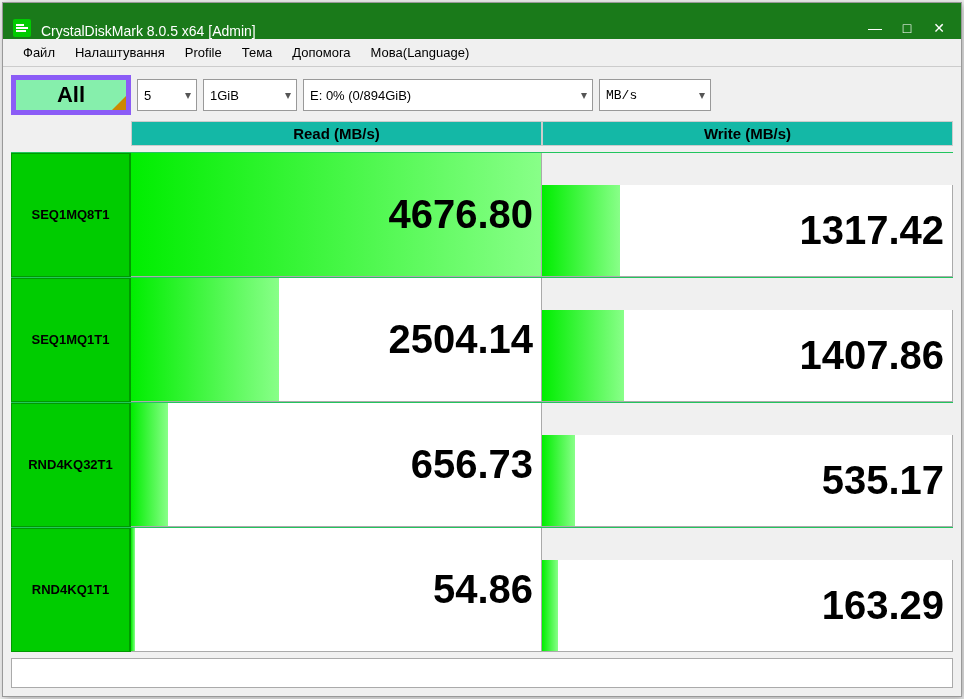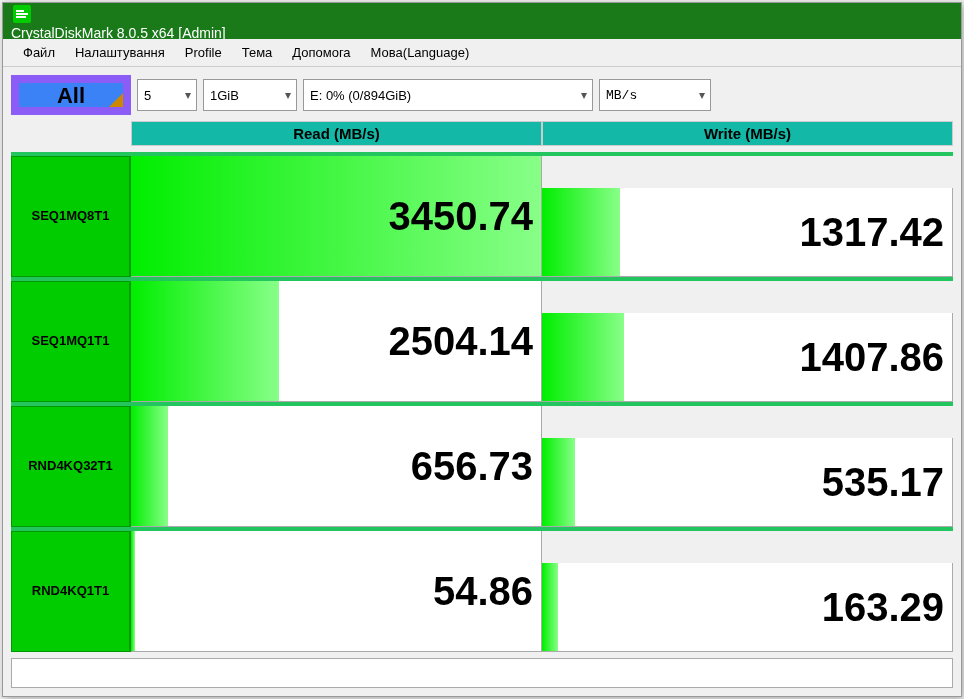--- a/index.html
+++ b/index.html
@@ -18,25 +18,24 @@
       background: #f0f0f0;
       border: 1px solid #999;
       display: flex;
       flex-direction: column;
       box-shadow: 2px 2px 8px rgba(0,0,0,0.3);
     }
     
     .title-bar {
       background: #1a7a1a;
       display: flex;
-      align-items: flex-start;
+      align-items: flex-end;
       height: 36px;
       padding: 0 8px;
       flex-shrink: 0;
-      flex-direction: column;
     }
     .title-bar-icon {
       width: 22px;
       height: 22px;
       margin-right: 8px;
       flex-shrink: 0;
     }
     .title-bar-title {
       color: white;
       font-size: 14px;
@@ -88,22 +87,22 @@
     
     .controls-row {
       display: flex;
       align-items: center;
       gap: 6px;
       height: 40px;
     }
     .btn-all {
       width: 120px;
       height: 40px;
-      background: #3b82f6;
-      border: 8px solid #8b5cf6;
+      background: #86efac;
+      border: 5px solid #8b5cf6;
       font-size: 22px;
       font-weight: bold;
       cursor: pointer;
       color: #000;
       position: relative;
       flex-shrink: 0;
     }
     .btn-all::after {
       content: '';
       position: absolute;
@@ -144,21 +143,21 @@
     
     .data-rows {
       flex: 1;
       display: flex;
       flex-direction: column;
       gap: 0;
     }
     .data-row {
       display: flex;
       flex: 1;
-      border-top: 4px solid #22c55e;
+      border-top: 1px solid #22c55e;
     }
     .row-label {
       width: 120px;
       flex-shrink: 0;
       background: #00cc00;
       border: 1px solid #009900;
       border-right: 2px solid #009900;
       display: flex;
       align-items: center;
       justify-content: center;
@@ -296,21 +295,21 @@
     <div class="data-rows">
 
       <div class="data-row">
         <div class="row-label">
           <span>SEQ1M</span>
             <br>
           <span>Q8T1</span>
         </div>
         <div class="row-cell">
           <div class="cell-bar" style="width: 100%;"></div>
-          <span class="cell-value">3450.74</span>
+          <span class="cell-value">4676.80</span>
         </div>
         <div class="row-cell">
           <div class="cell-bar" style="width: 19%;"></div>
           <span class="cell-value">1317.42</span>
         </div>
       </div>
 
       <div class="data-row">
         <div class="row-label">
           <span>SEQ1M</span>

